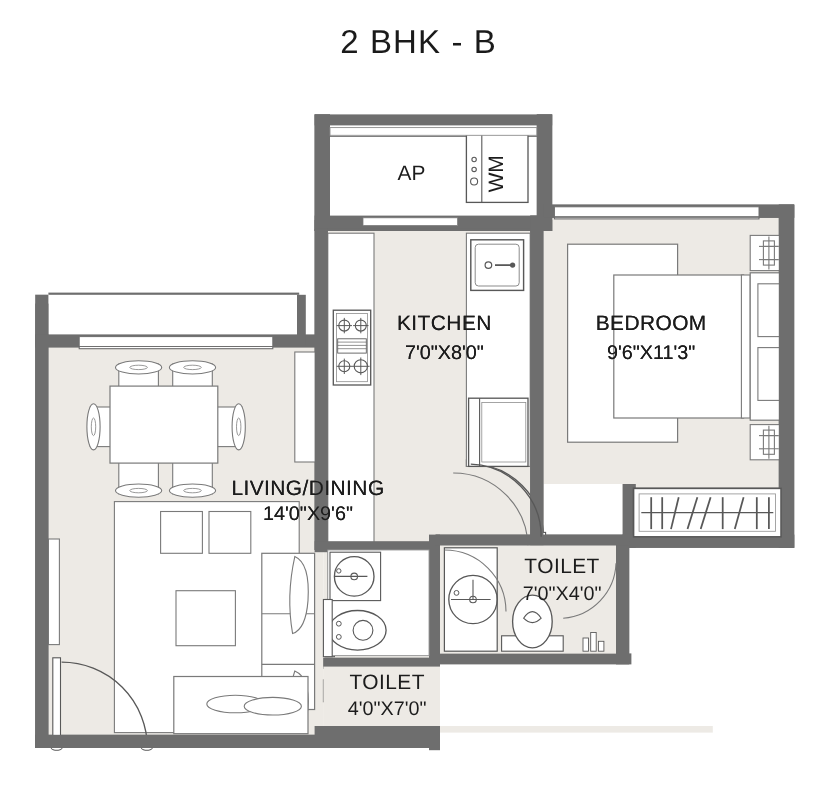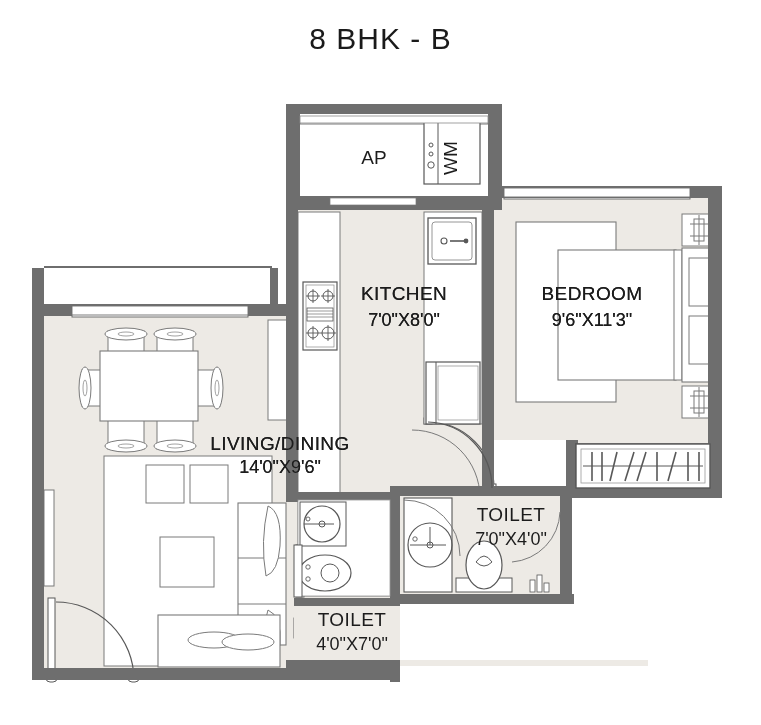--- a/index.html
+++ b/index.html
@@ -55,21 +55,21 @@
     font-size: 19px;
     fill: #1c1c1c;
     text-anchor: middle;
   }
 </style>
 </head>
 <body>
 
 <div id="plan-root">
 
-  <div id="plan-title">8 BHK - B</div>
+  <div id="plan-title">2 BHK - B</div>
 
   <svg id="floorplan-svg" width="761" height="725" viewBox="0 0 761 725">
 
     <g>
 
       <rect x="44" y="312" width="250" height="368" fill="#edeae5"></rect>
 
       <rect x="294" y="208" width="200" height="290" fill="#edeae5"></rect>
 
       <rect x="494" y="196" width="224" height="244" fill="#edeae5"></rect>

